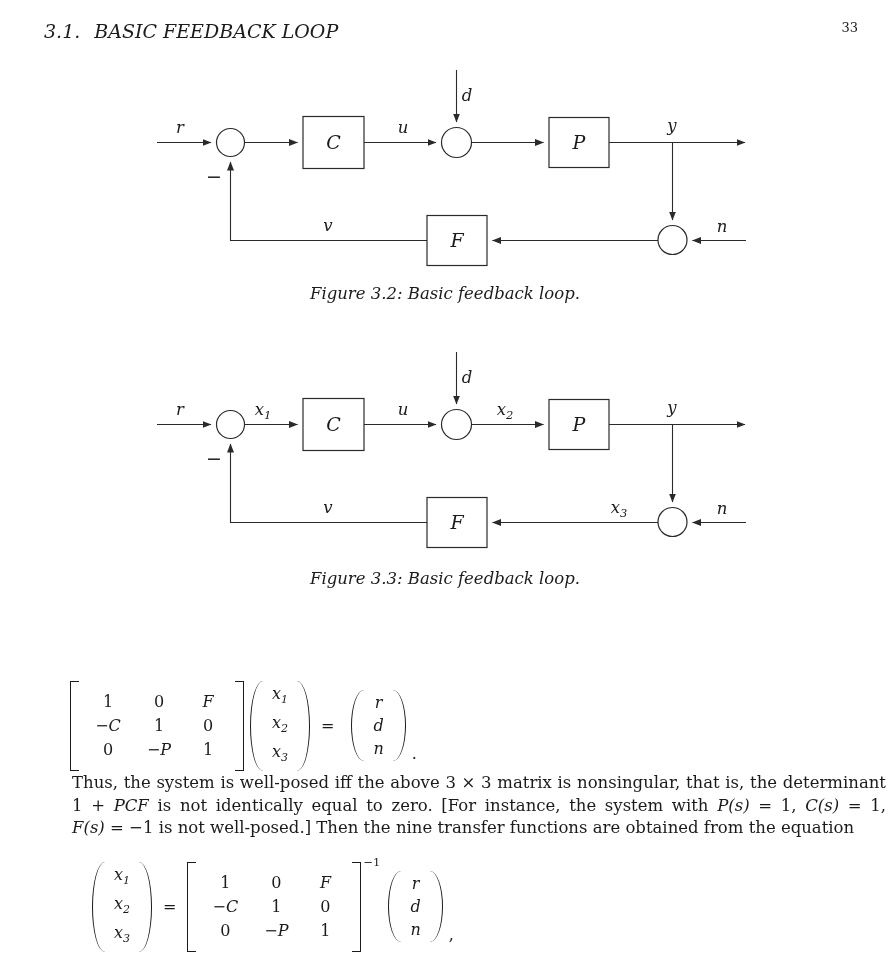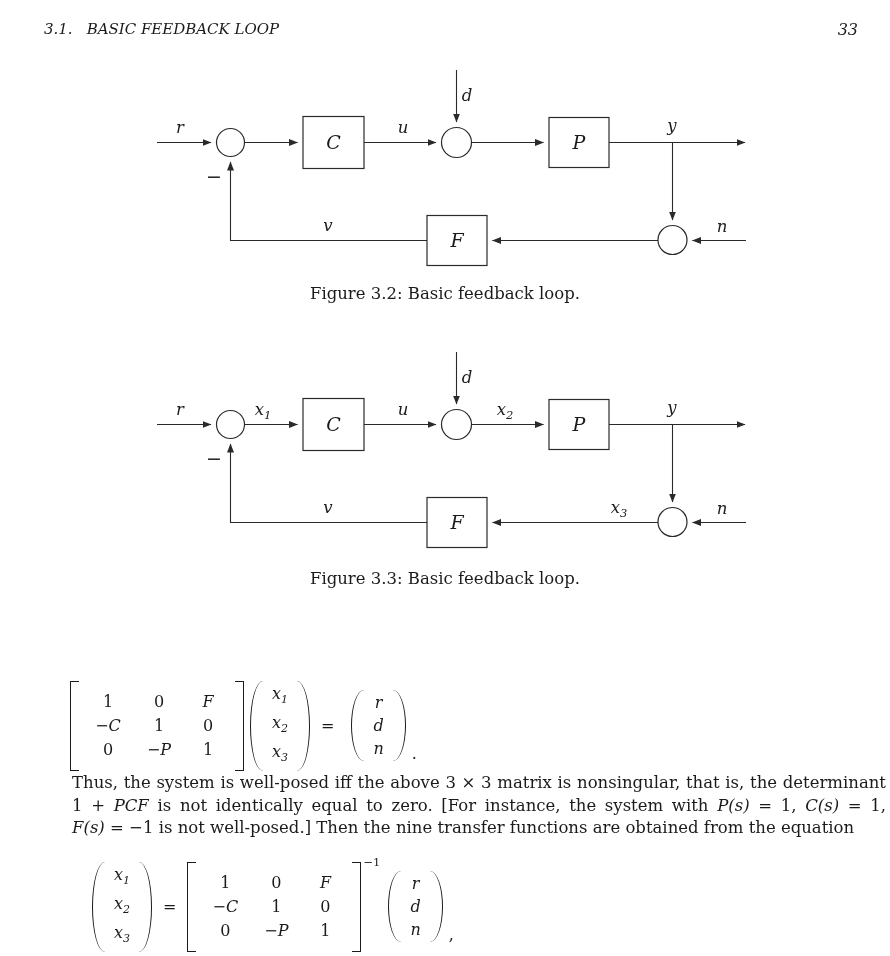--- a/index.html
+++ b/index.html
@@ -1,34 +1,34 @@
 <!DOCTYPE html>
 <html><head>
 <meta charset="utf-8">
 <style>
   html,body{margin:0;padding:0;background:#ffffff;}
   .page{position:relative;width:890px;height:956px;background:#ffffff;
         font-family:"DejaVu Serif", serif;color:#1b1b1b;overflow:hidden;}
 
   
-  .hdr-left{position:absolute;left:44px;top:20px;font-style:italic;font-size:15px;}
+  .hdr-left{position:absolute;left:44px;top:20px;font-style:italic;font-size:19px;}
   .hdr-left .secnum{margin-right:14px;}
-  .hdr-right{position:absolute;right:32px;top:20px;font-size:16px;font-style:italic;}
+  .hdr-right{position:absolute;right:32px;top:20px;font-size:13px;}
 
   
   svg{position:absolute;left:0;}
   svg .wire{stroke:#2a2a2a;stroke-width:1.1;fill:none;}
   svg .shape{stroke:#2a2a2a;stroke-width:1.2;fill:#ffffff;}
   svg text{fill:#1b1b1b;stroke:none;font-family:"DejaVu Serif",serif;}
   svg .dlbl{font-size:16.5px;font-style:italic;}
   svg .dblk{font-size:19px;font-style:italic;}
   svg .dminus{font-size:19px;font-style:normal;}
   svg .svgsub{font-size:11.5px;}
 
-  .caption{position:absolute;left:0;width:890px;text-align:center;font-size:16.5px;}
+  .caption{position:absolute;left:0;width:890px;text-align:center;font-size:16.5px;font-style:italic;}
   .cap1{top:284px;}
   .cap2{top:569px;}
 
   
   .intro{position:absolute;left:44px;top:646px;font-size:16.5px;}
   .para{position:absolute;left:44px;top:772px;width:814px;font-size:16.5px;line-height:22.6px;margin-left:28px;}
   .pline{text-align:justify;text-align-last:justify;white-space:normal;}
   .pline.last{text-align:left;text-align-last:left;}
   .it{font-style:italic;}
 

